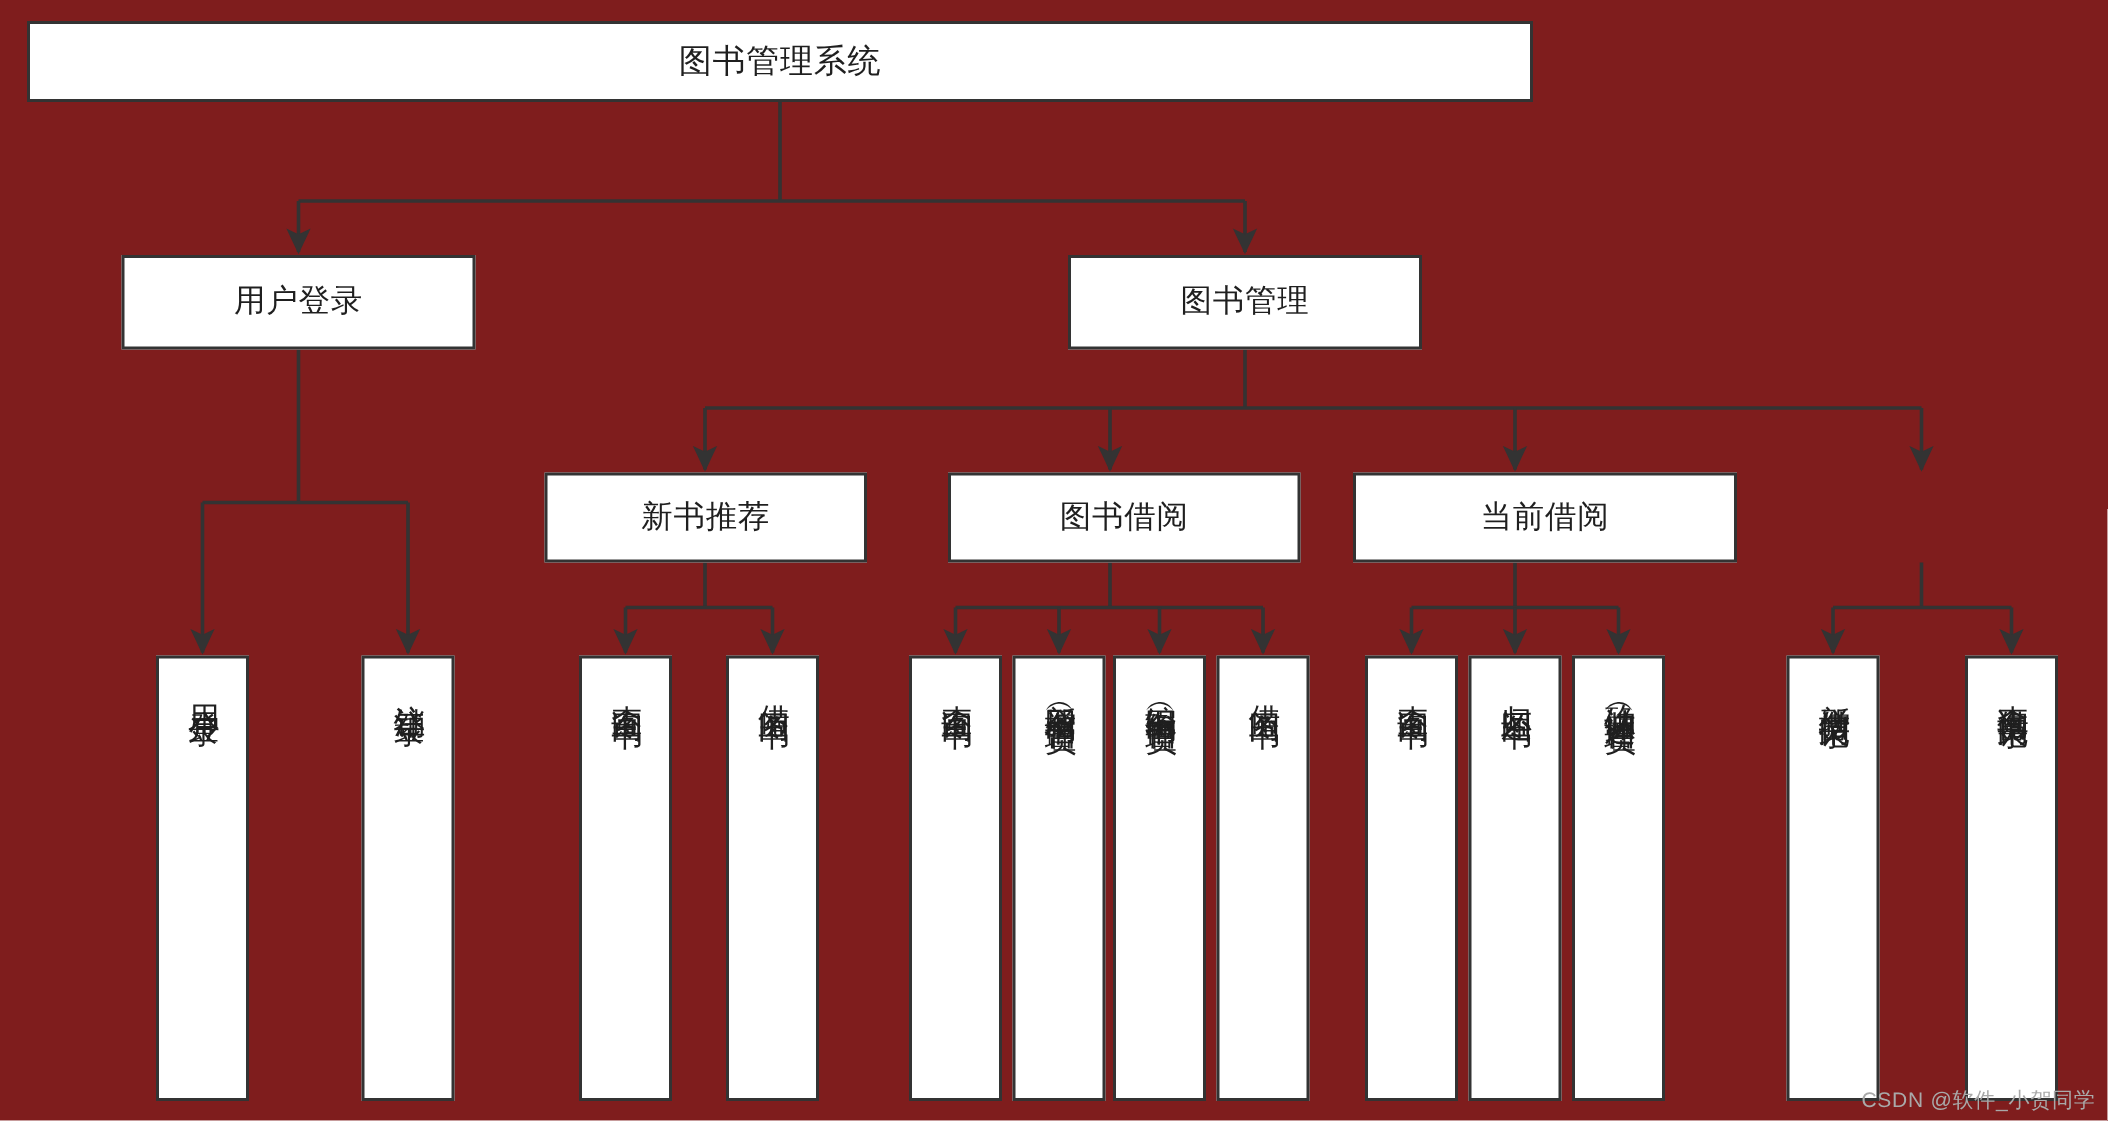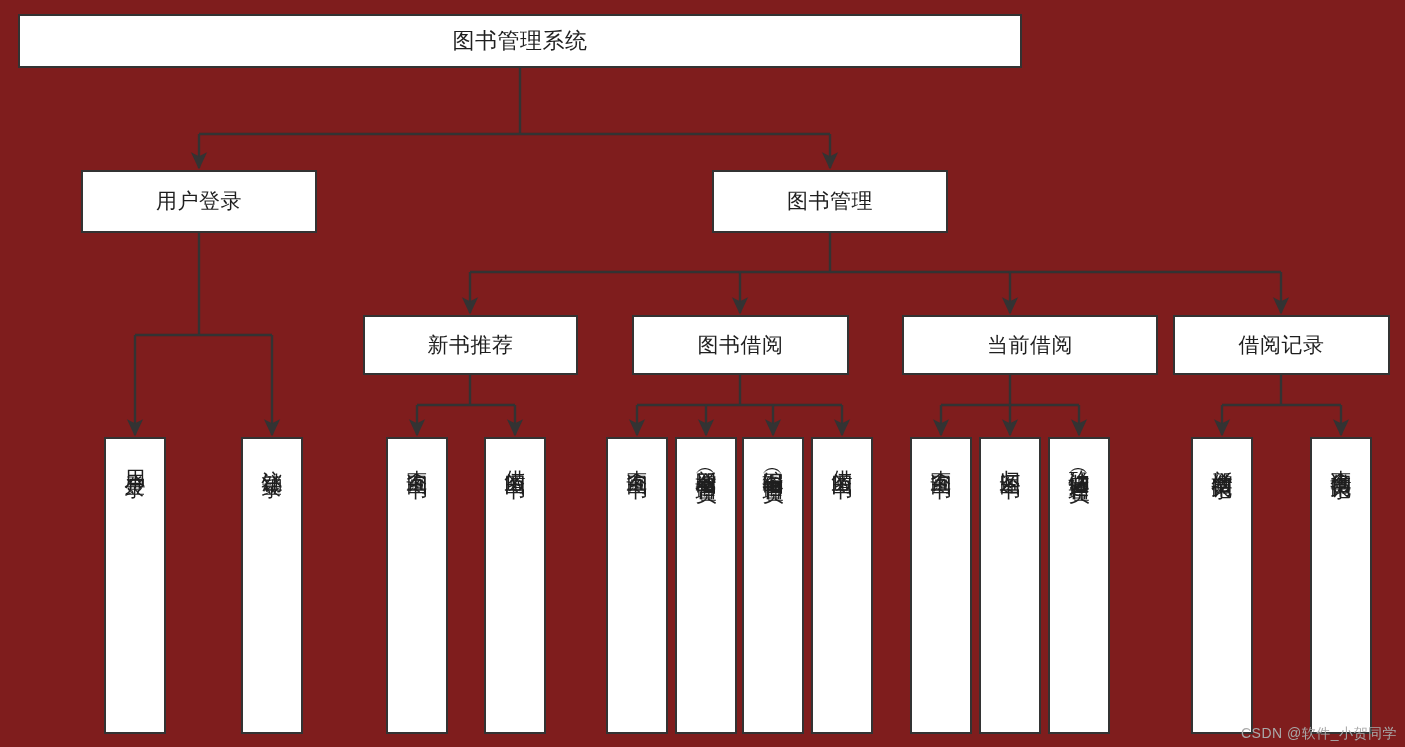--- a/index.html
+++ b/index.html
@@ -144,29 +144,26 @@
   <div class="node horiz" style="left:81px; top:170px; width:236px; height:63px;">
     <span class="node-label">用户登录</span>
   </div>
   <div class="node horiz" style="left:363px; top:315px; width:215px; height:60px;">
     <span class="node-label">新书推荐</span>
   </div>
 
   <div class="node horiz" style="left:712px; top:170px; width:236px; height:63px;">
     <span class="node-label">图书管理</span>
   </div>
-  <div class="node horiz" style="left:632px; top:315px; width:217px; height:60px;">
+  <div class="node horiz" style="left:632px; top:315px; width:235px; height:60px;">
     <span class="node-label">图书借阅</span>
   </div>
   <div class="node horiz" style="left:902px; top:315px; width:256px; height:60px;">
     <span class="node-label">当前借阅</span>
   </div>
-  <div class="node horiz" style="left:1173px; top:315px; width:217px; height:60px;">
-    <span class="node-label">借阅记录</span>
-  </div>
 
   <div class="node vert" style="left:104px; top:437px; width:62px; height:297px;">
     <span class="node-label">用户登录</span>
   </div>
   <div class="node vert" style="left:241px; top:437px; width:62px; height:297px;">
     <span class="node-label">注销登录</span>
   </div>
 
   <div class="node vert" style="left:386px; top:437px; width:62px; height:297px;">
     <span class="node-label">查询图书</span>

